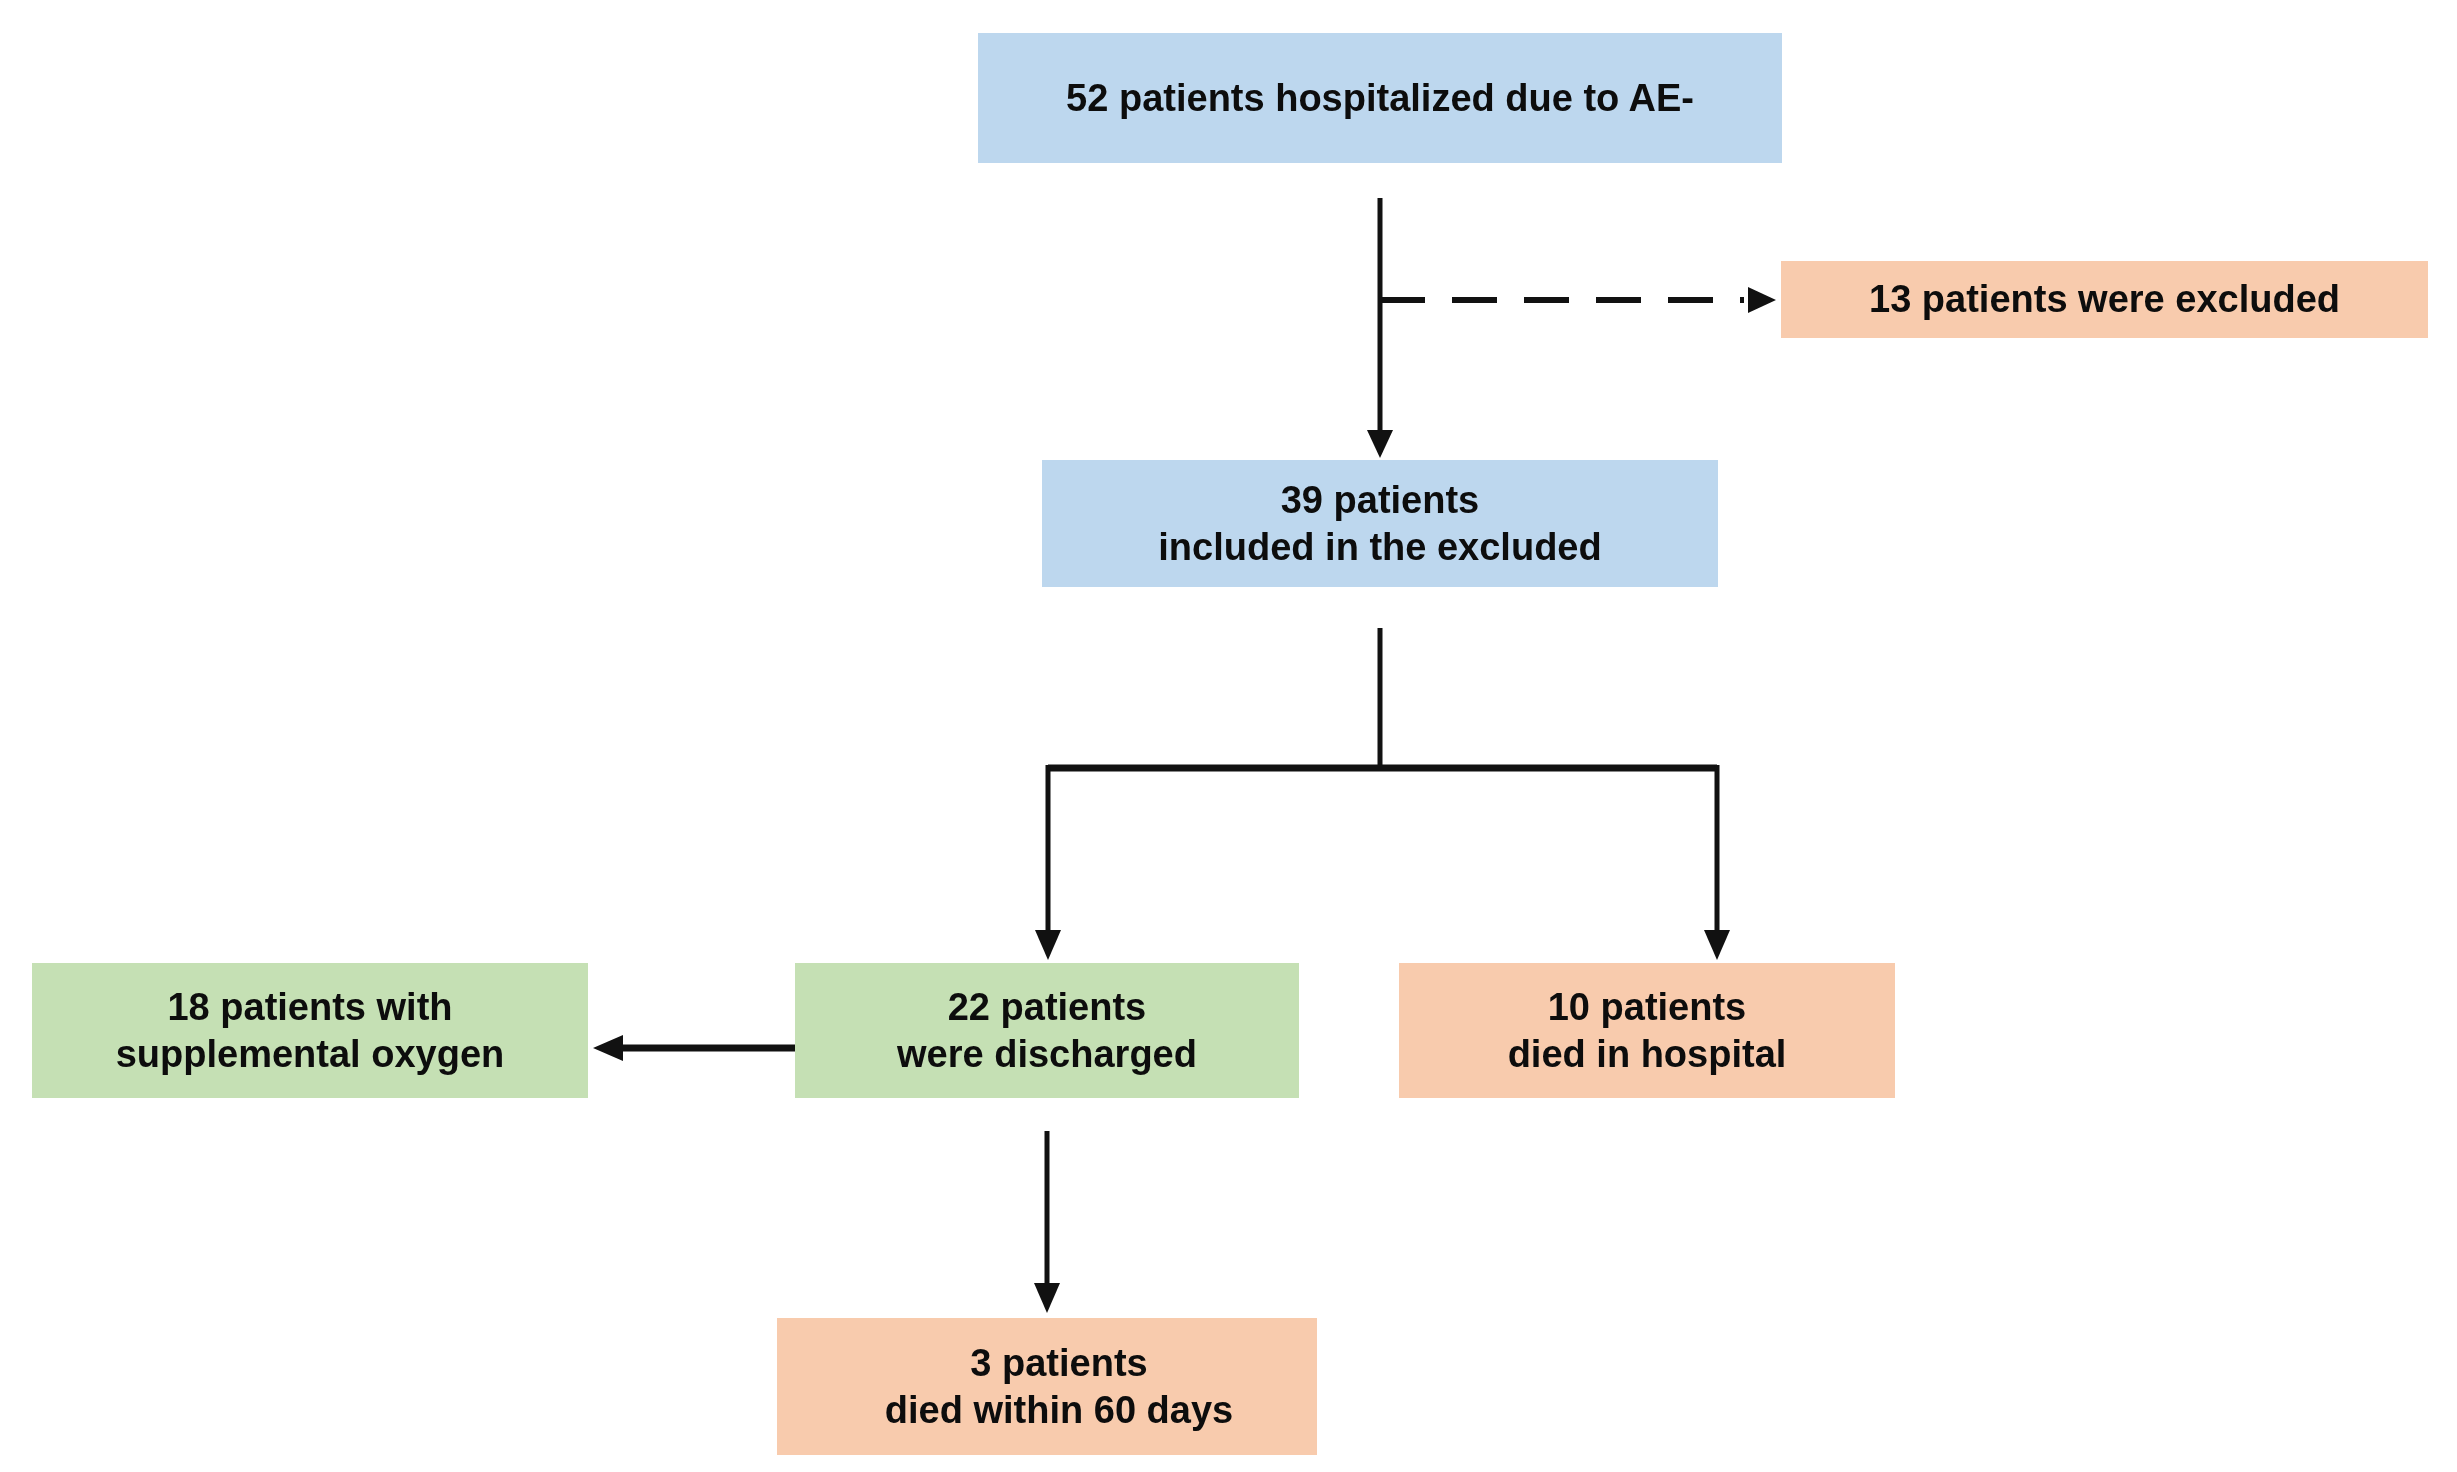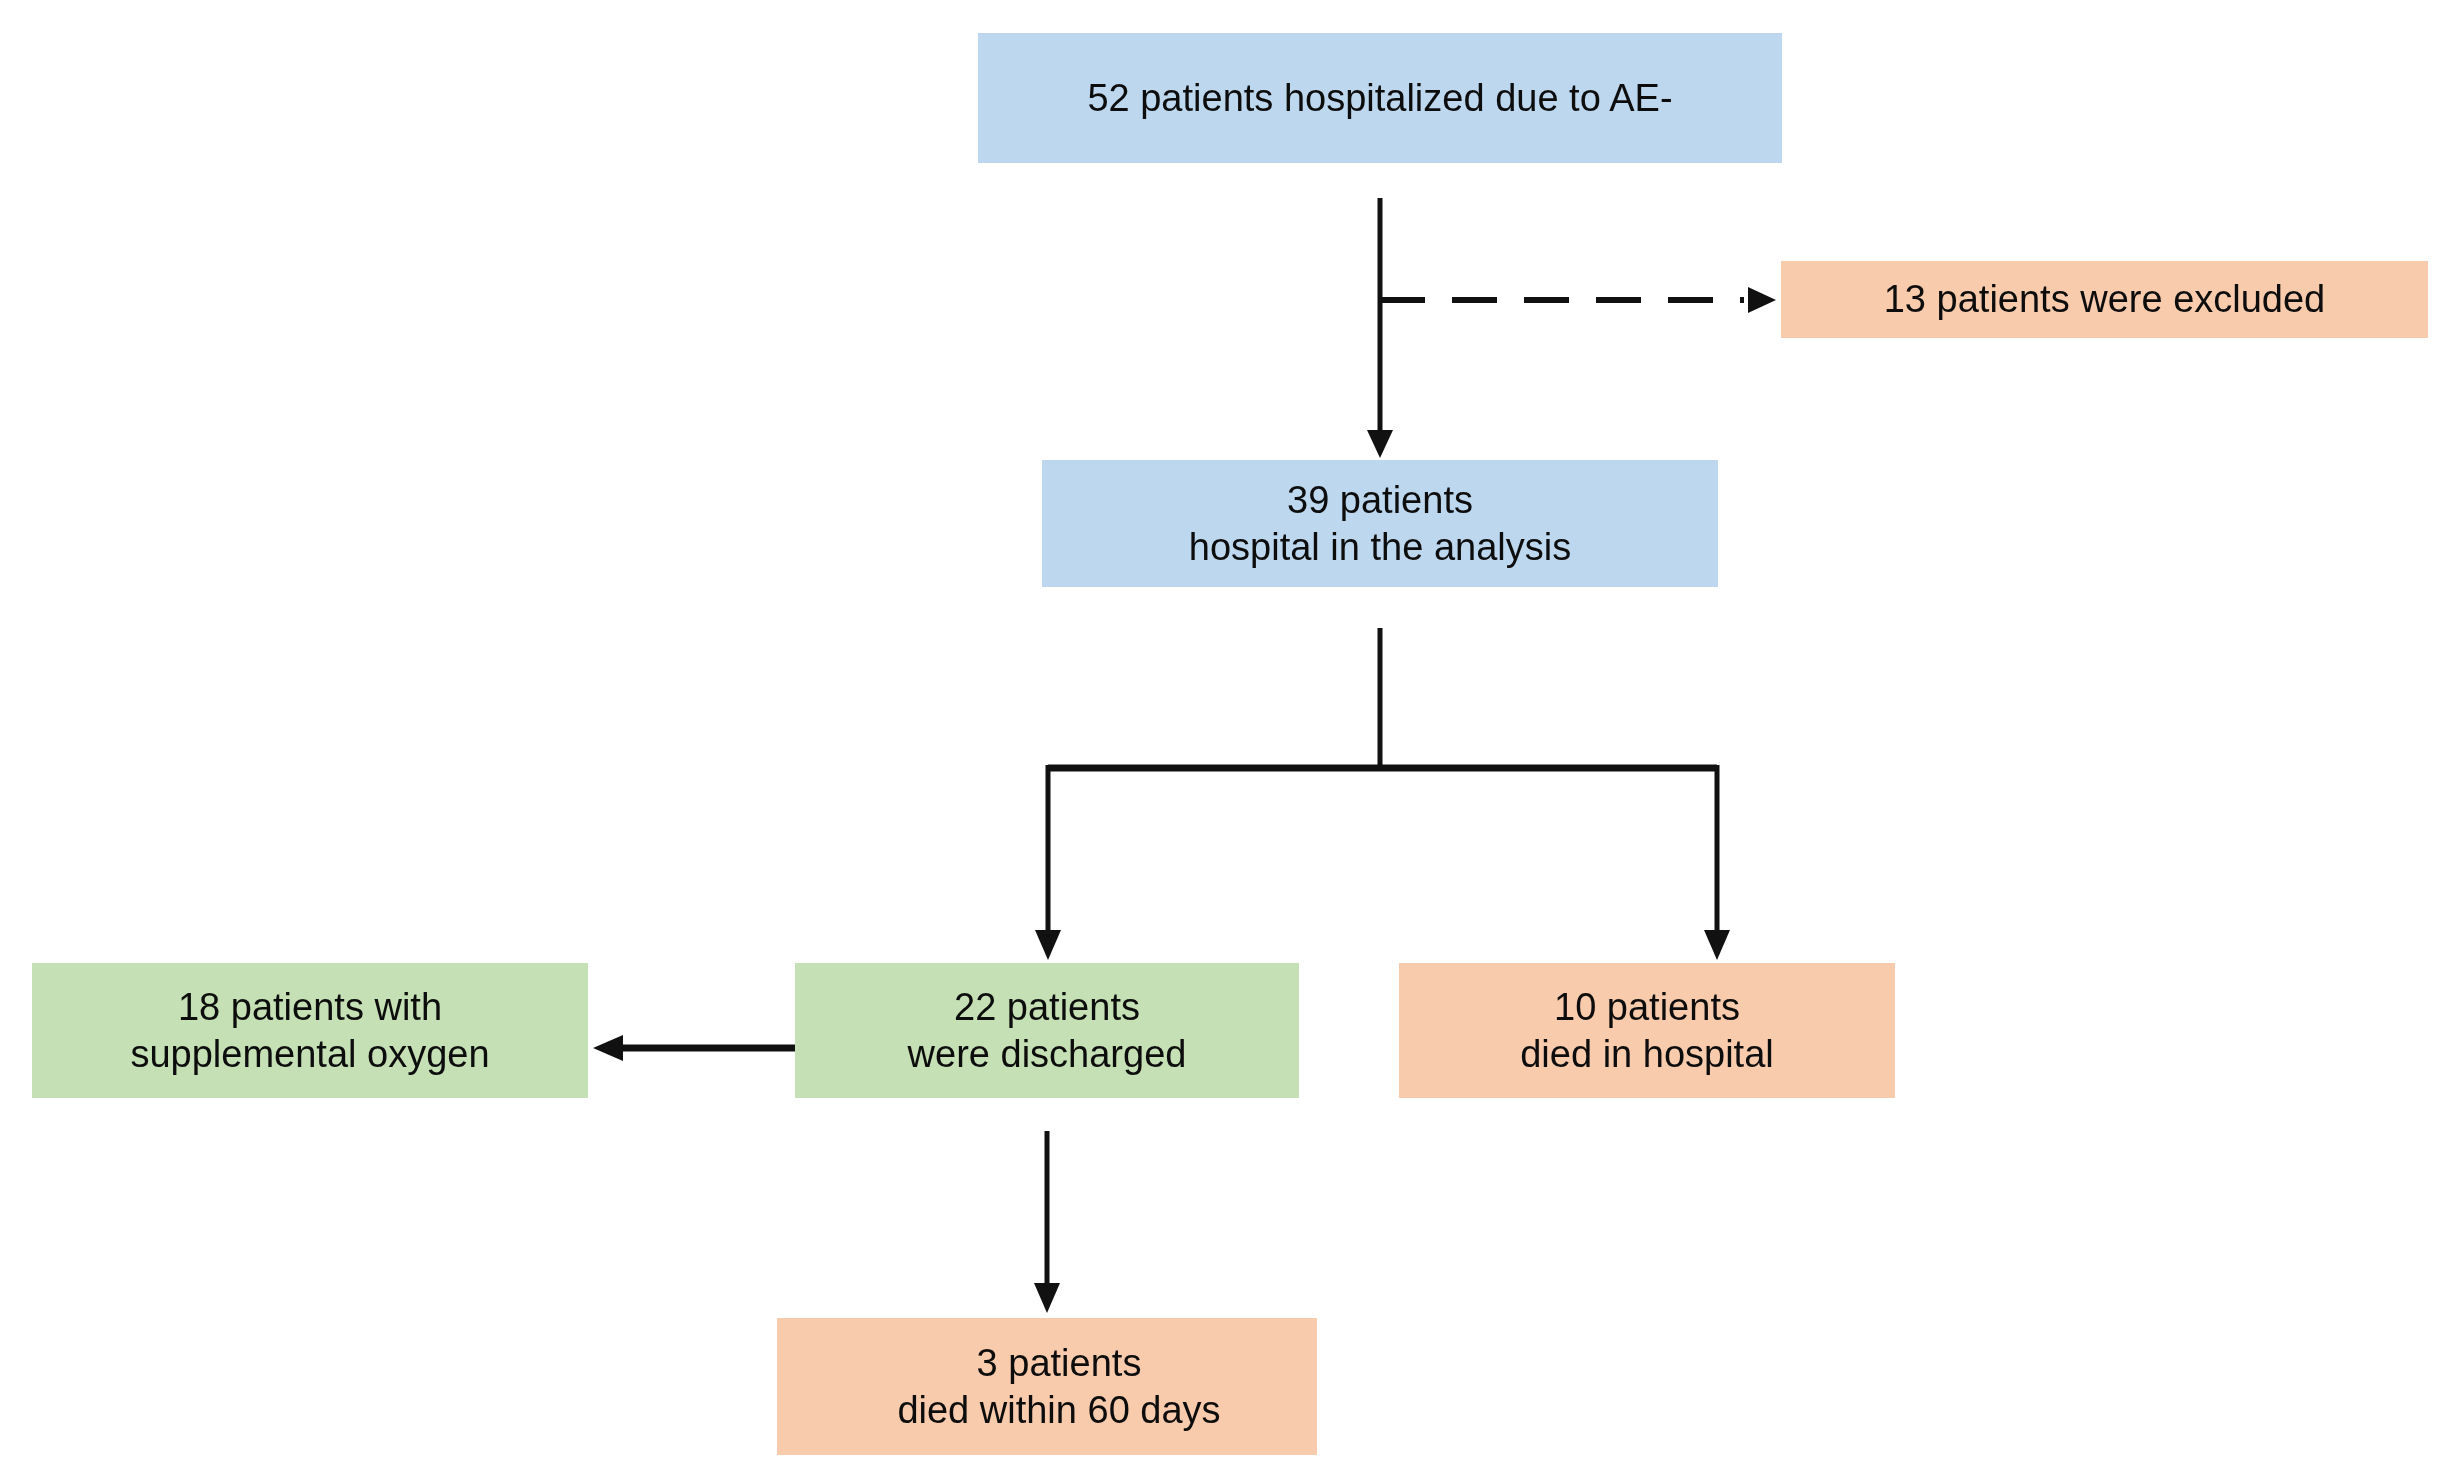--- a/index.html
+++ b/index.html
@@ -22,21 +22,21 @@
     width: 2457px;
     height: 1472px;
   }
   .node {
     position: absolute;
     display: flex;
     flex-direction: column;
     align-items: center;
     justify-content: center;
     text-align: center;
-    font-weight: 400;
+    font-weight: 700;
     font-size: 38px;
     line-height: 47px;
     color: var(--text, #0d0d0d);
     box-sizing: border-box;
   }
   .node span { display: block; white-space: nowrap; }
   .blue   { background: var(--box_blue,   #BDD7EE); }
   .green  { background: var(--box_green,  #C5E0B4); }
   .orange { background: var(--box_orange, #F8CBAD); }
 
@@ -92,21 +92,21 @@
   <div id="box-top" class="node blue">
     <span>52 patients hospitalized due to AE-</span>
   </div>
 
   <div id="box-excluded" class="node orange">
     <span>13 patients were excluded</span>
   </div>
 
   <div id="box-included" class="node blue">
     <span>39 patients</span>
-    <span>hospital in the analysis</span>
+    <span>included in the excluded</span>
   </div>
 
   <div id="box-oxygen" class="node green">
     <span>18 patients with</span>
     <span>supplemental oxygen</span>
   </div>
 
   <div id="box-discharged" class="node green">
     <span>22 patients</span>
     <span>were discharged</span>

